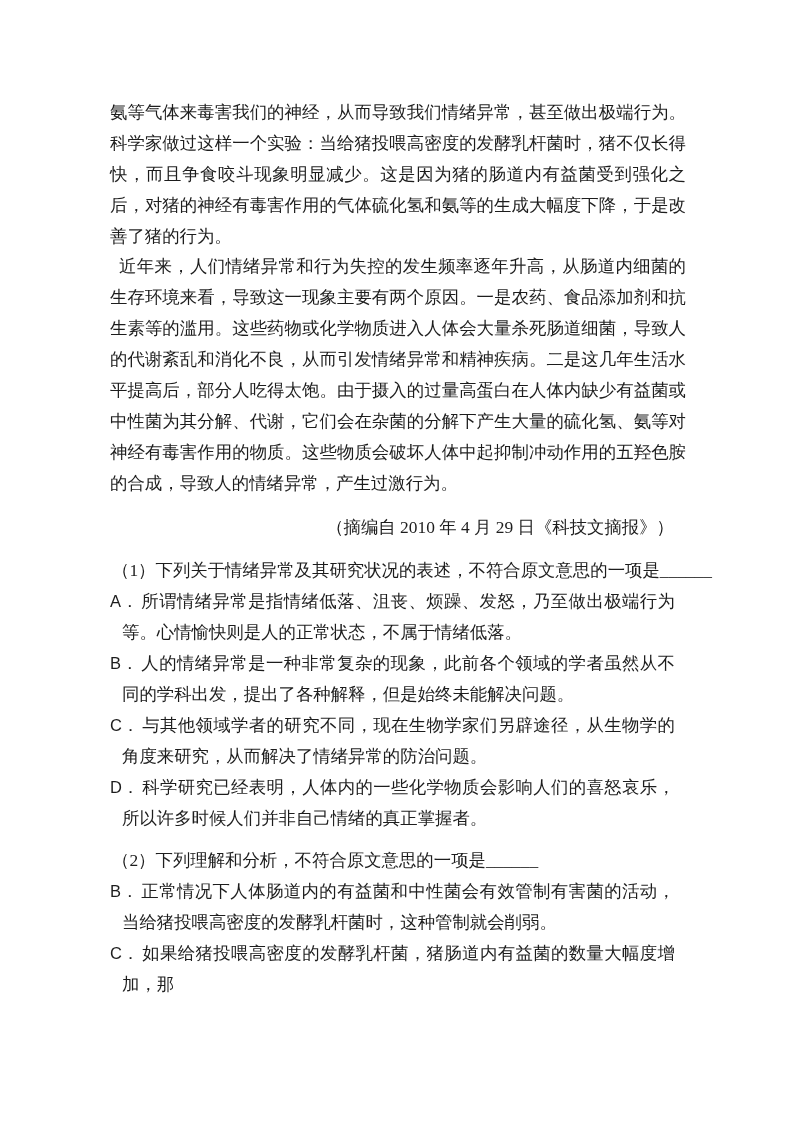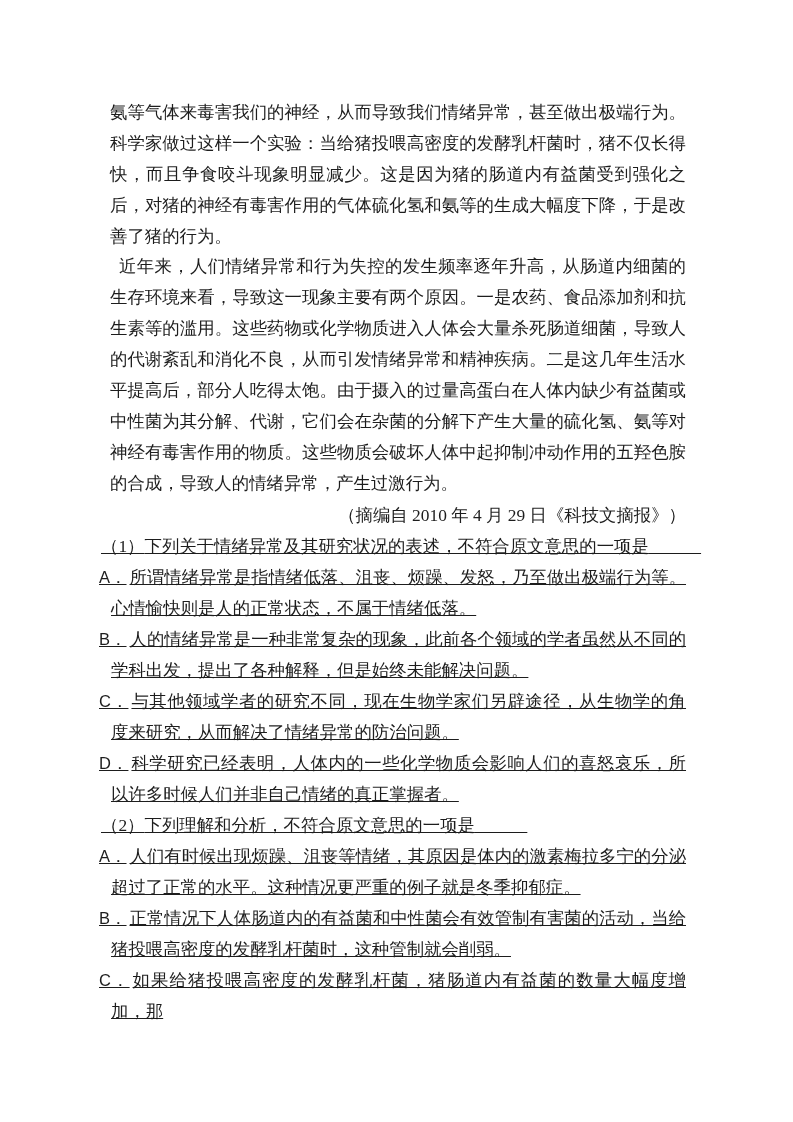--- a/index.html
+++ b/index.html
@@ -27,26 +27,25 @@
   .para {
     margin: 0;
     text-align: justify;
     text-justify: inter-ideograph;
   }
   .para.first-indent {
     text-indent: 9px;
     font-family: Liberation Mono, monospace;
   }
   .citation {
-    margin: 0;
+    margin: 12px;
     text-align: right;
   }
   .question-block {
-    margin: 0;
-    text-decoration: underline;
+    margin: 11px;
   }
   .stem {
     margin: 0 0 0 -9px;
     white-space: nowrap;
   }
   .blank {
     letter-spacing: 0;
   }
   .option {
     margin: 0 0 0 -11px;
@@ -95,21 +94,20 @@
       <p class="option"><span class="opt-label">B．</span><span>人的情绪异常是一种非常复杂的现象，此前各个领域的学者虽然从不同的学科出发，提出了各种解释，但是始终未能解决问题。</span></p>
 
       <p class="option"><span class="opt-label">C．</span><span>与其他领域学者的研究不同，现在生物学家们另辟途径，从生物学的角度来研究，从而解决了情绪异常的防治问题。</span></p>
 
       <p class="option"><span class="opt-label">D．</span><span>科学研究已经表明，人体内的一些化学物质会影响人们的喜怒哀乐，所以许多时候人们并非自己情绪的真正掌握者。</span></p>
     </div>
 
     <div class="question-block">
       <p class="stem"><span>（2）</span><span>下列理解和分析，不符合原文意思的一项是</span><span class="blank">______</span></p>
 
-      <p class="option"><span class="opt-label">A．</span><span>人们有时候出现烦躁、沮丧等情绪，其原因是体内的激素梅拉多宁的分泌超过了正常的水平。这种情况更严重的例子就是冬季抑郁症。</span></p>
 
       <p class="option"><span class="opt-label">B．</span><span>正常情况下人体肠道内的有益菌和中性菌会有效管制有害菌的活动，当给猪投喂高密度的发酵乳杆菌时，这种管制就会削弱。</span></p>
 
       <p class="option"><span class="opt-label">C．</span><span>如果给猪投喂高密度的发酵乳杆菌，猪肠道内有益菌的数量大幅度增加，那</span></p>
     </div>
 
   </div>
 
 </div>
 

